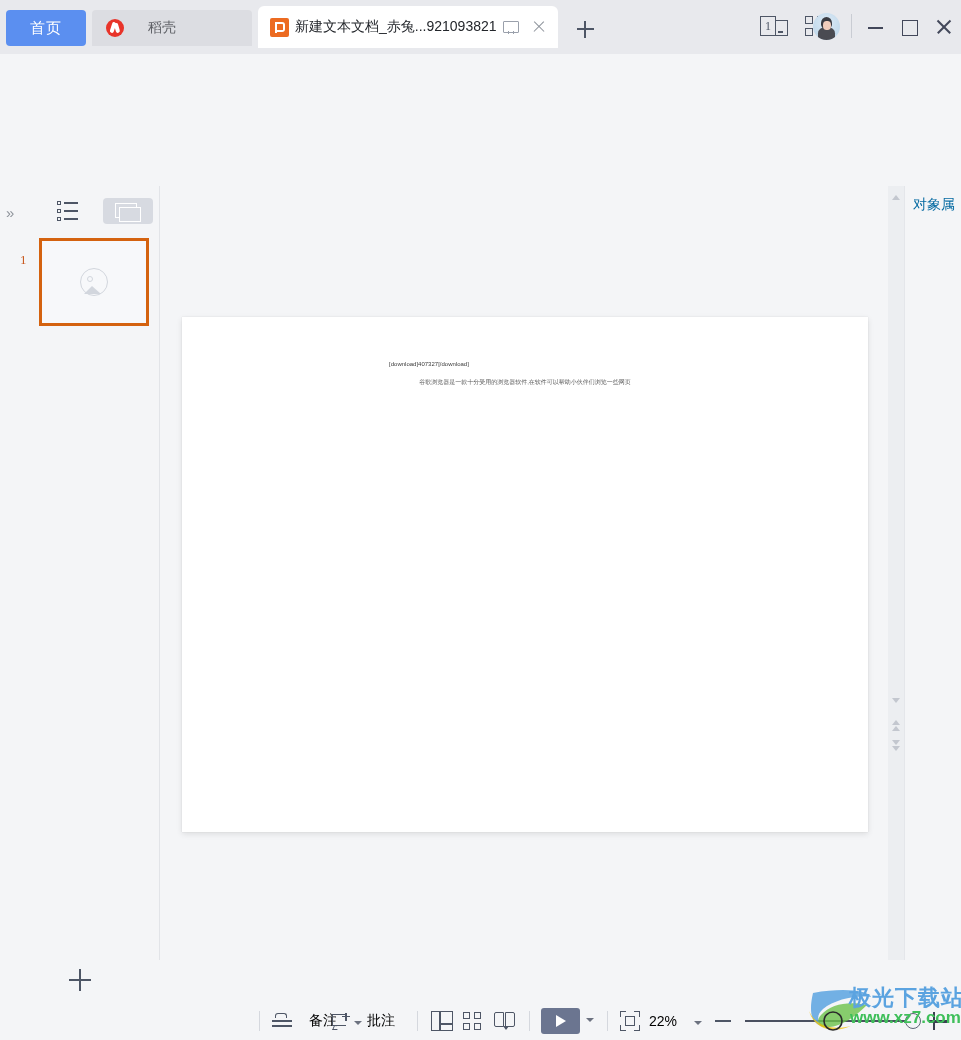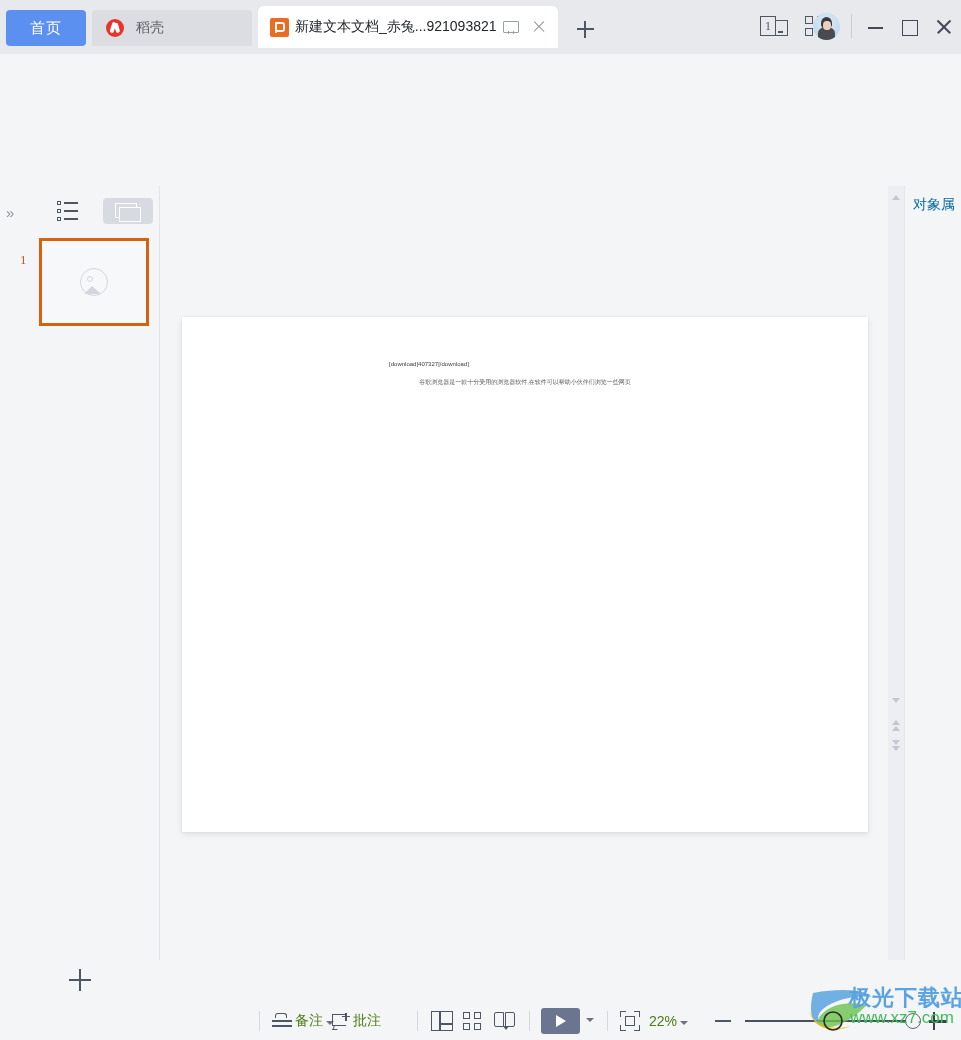--- a/index.html
+++ b/index.html
@@ -21,21 +21,21 @@
   }
   .tab-home {
     position: absolute; left: 6px; top: 10px; width: 80px; height: 36px;
     background: #5b8ff0; border-radius: 4px;
     display: flex; align-items: center; justify-content: center;
     color: #ffffff; font-size: 15px; letter-spacing: 1px;
   }
   .tab-docer {
     position: absolute; left: 92px; top: 10px; width: 160px; height: 36px;
     background: #dcdde2; border-radius: 4px 4px 0 0;
-    display: flex; align-items: center; padding-left: 14px; gap: 12px;
+    display: flex; align-items: center; padding-left: 14px; gap: 24px;
   }
   .docer-icon {
     width: 18px; height: 18px; border-radius: 50%;
     background: #e8342a; position: relative; flex: none;
   }
   .docer-icon::before {
     content: ""; position: absolute; left: 5px; top: 3px;
     width: 4px; height: 11px; border-radius: 3px 3px 3px 3px;
     background: #ffffff; transform: rotate(18deg);
   }
@@ -339,21 +339,21 @@
   
   .statusbar {
     position: absolute; left: 0; top: 1002px; width: 961px; height: 38px;
     background: #f4f5f7;
   }
   .sb-divider {
     position: absolute; top: 9px; width: 1px; height: 20px; background: #d5d8de;
   }
   .sb-btn {
     position: absolute; display: flex; align-items: center; height: 28px;
-    top: 5px; gap: 3px; color: #4d7c0f; font-size: 14px;
+    top: 5px; gap: 17px; color: #000000; font-size: 14px;
   }
   .caret-dn {
     width: 0; height: 0; border-left: 4px solid transparent;
     border-right: 4px solid transparent; border-top: 4px solid #6c7280;
     margin-top: 3px;
   }
   
   .ico-notes2 { position: relative; width: 20px; height: 16px; flex: none; }
   .ico-notes2 .t {
     position: absolute; left: 3px; top: 0px; width: 12px; height: 5px;
@@ -452,21 +452,21 @@
   
   .watermark {
     position: absolute; left: 805px; top: 983px; width: 156px; height: 52px;
     pointer-events: none;
   }
   .wm-text1 {
     position: absolute; left: 44px; top: 0px; font-size: 22px; font-weight: bold;
     color: #5ba3e0; letter-spacing: 1px; white-space: nowrap;
   }
   .wm-text2 {
-    position: absolute; left: 45px; top: 25px; font-size: 17px; font-weight: normal;
+    position: absolute; left: 45px; top: 25px; font-size: 17px; font-weight: bold;
     color: #3fbf5a; letter-spacing: 0px; white-space: nowrap;
   }
 </style>
 </head>
 <body>
 
 <div id="app">
 
   <div class="tabbar">
 

